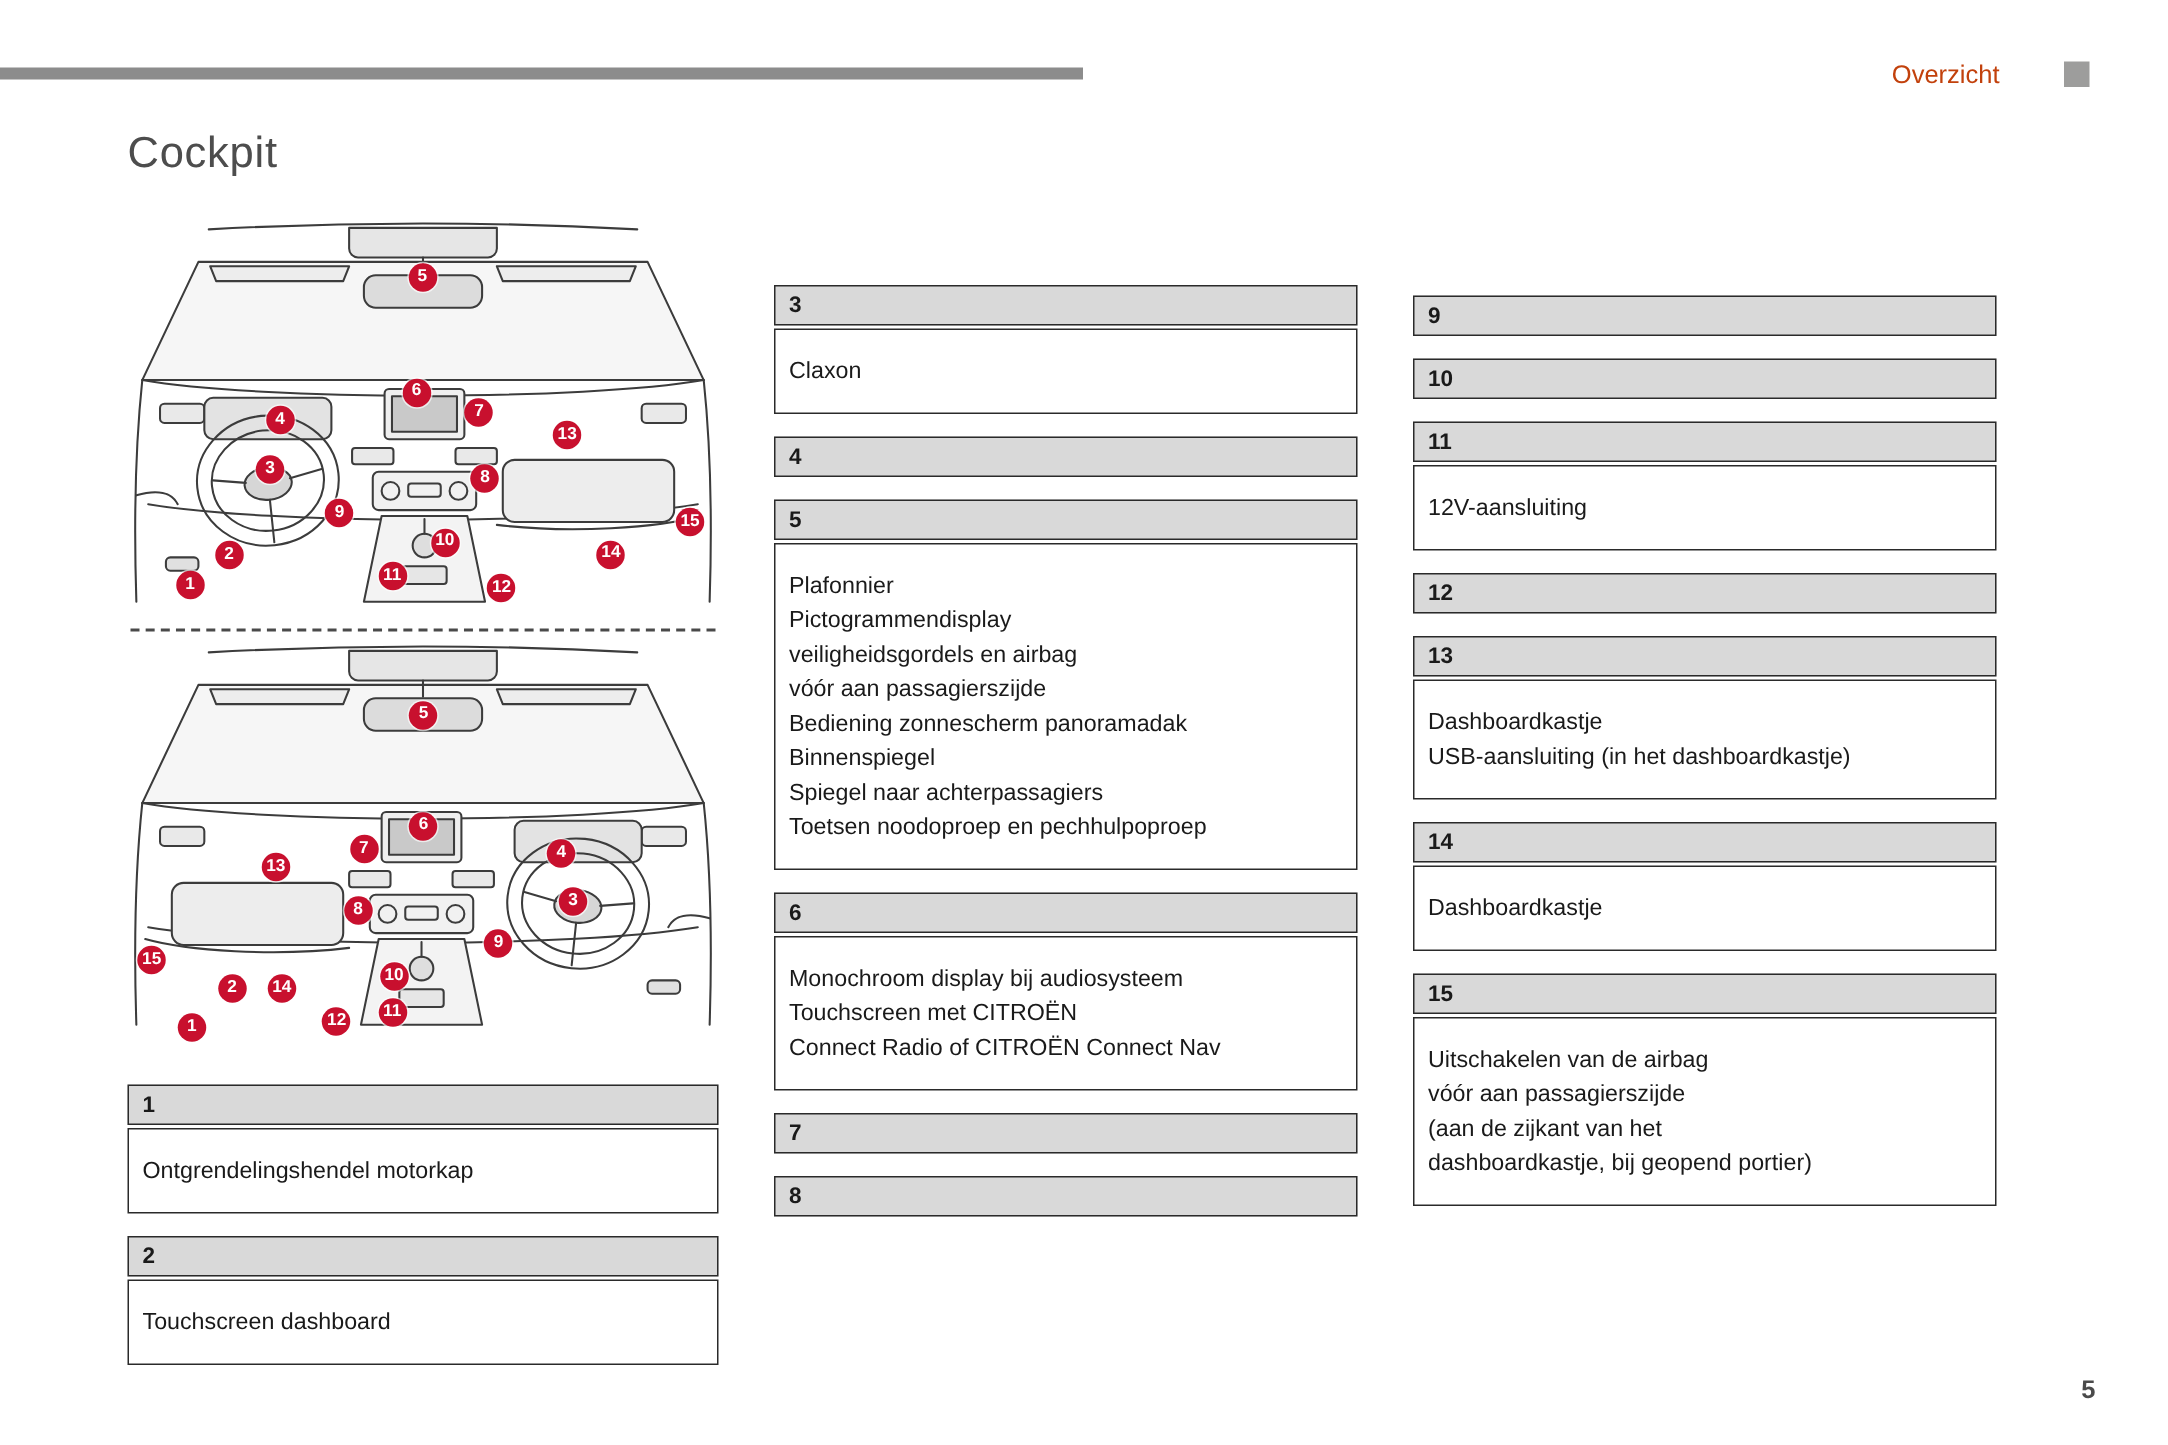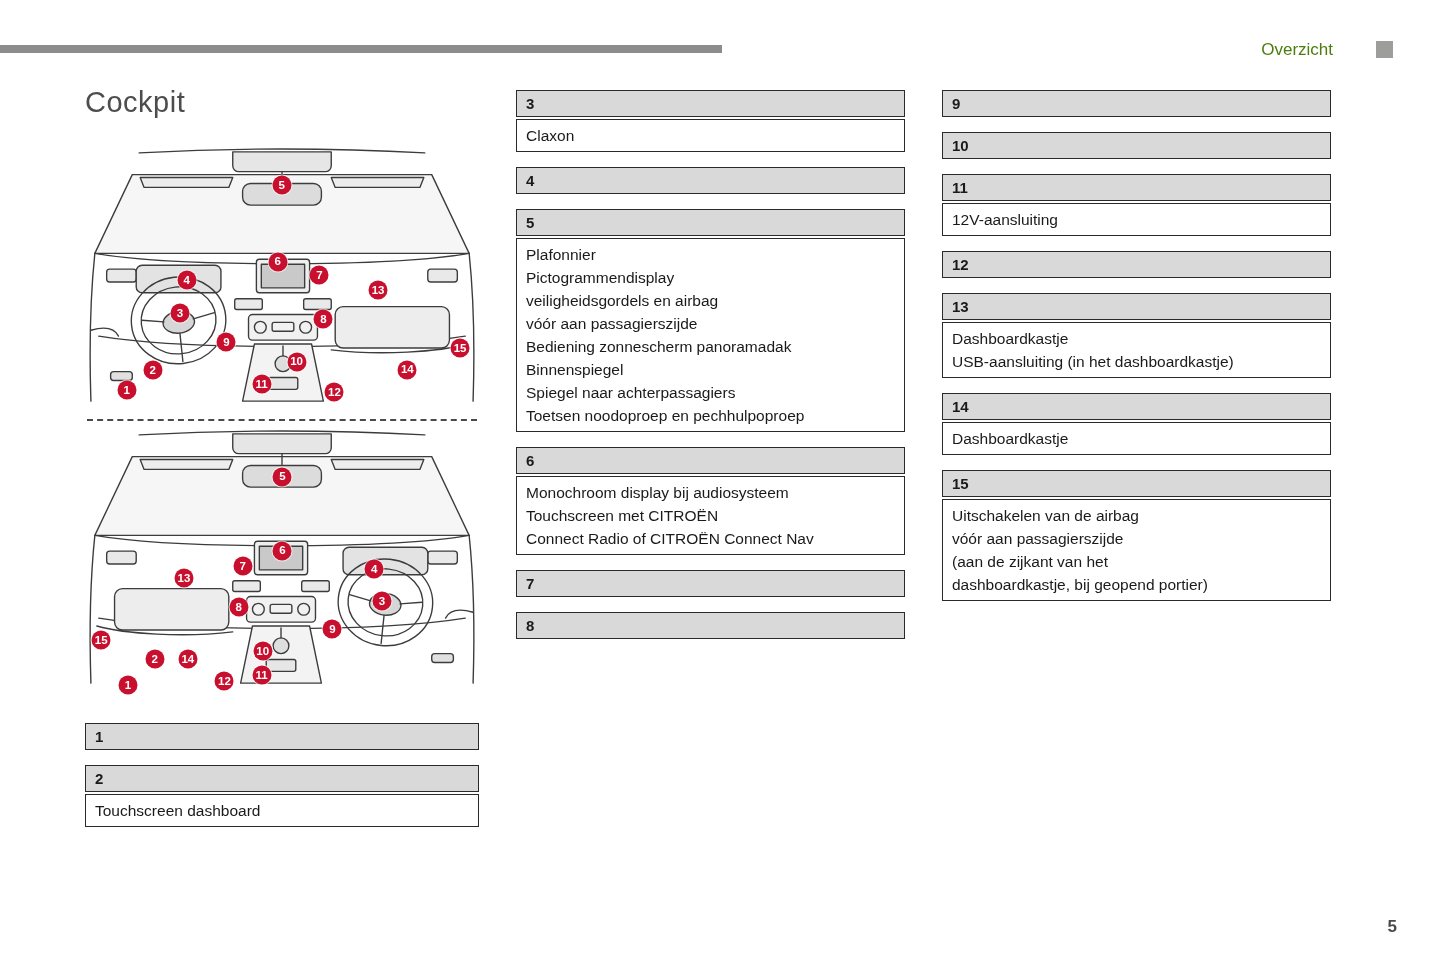--- a/index.html
+++ b/index.html
@@ -3,26 +3,26 @@
 <meta charset="utf-8">
 <style>
   html,body{margin:0;padding:0;}
   body{
     width:1445px;height:963px;position:relative;background:#ffffff;
     font-family:"Liberation Sans","DejaVu Sans",sans-serif;color:#1a1a1a;
     overflow:hidden;
   }
   
   .top-rule{position:absolute;left:0;top:45px;width:722px;height:8px;background:#8c8c8c;}
-  .header-label{position:absolute;top:40px;right:112px;font-size:17px;color:#4d7c0f;}
+  .header-label{position:absolute;top:40px;right:112px;font-size:17px;color:#c2410c;}
   .header-square{position:absolute;top:41px;right:52px;width:17px;height:17px;background:#9d9d9c;}
   .page-number{position:absolute;right:48px;bottom:26px;font-size:17px;font-weight:bold;color:#4a4a4a;}
 
   
-  .content{position:absolute;left:85px;top:86px;display:flex;gap:37px;}
+  .content{position:absolute;left:85px;top:86px;display:flex;gap:37px;align-items:center;}
   .col-left{width:394px;}
   .col-mid{width:389px;padding-top:4px;}
   .col-right{width:389px;padding-top:4px;}
 
   .page-title{font-size:29px;font-weight:400;color:#4d4d4d;margin:0 0 24px 0;letter-spacing:.5px;}
 
   
   .figure-wrap{width:394px;}
   .figure{position:relative;width:394px;height:272px;}
   .figure svg.sketch{width:100%;height:100%;display:block;}
@@ -39,21 +39,21 @@
 
   
   .item-block{margin-bottom:15px;}
   .items-left-offset{margin-top:26px;}
   .item-header{
     background:#d9d9d9;border:1px solid #2a2a2a;
     font-weight:bold;font-size:15px;padding:4px 9px;
   }
   .item-body{
     border:1px solid #2a2a2a;margin-top:2px;
-    padding:4px 9px;font-size:15.5px;line-height:23px;
+    padding:16px 9px;font-size:15.5px;line-height:23px;
     white-space:pre-line;background:#fff;
   }
   .hidden-defs{position:absolute;width:0;height:0;overflow:hidden;}
 </style>
 </head>
 <body>
 
 <svg class="hidden-defs" aria-hidden="true">
   <defs>
     <g id="dash-sketch" stroke="#3c3c3c" stroke-width="1.4" fill="none" stroke-linecap="round" stroke-linejoin="round">
@@ -147,20 +147,21 @@
           <div class="callout" style="left: 17.7%; top: 86.1%; background: rgb(200, 16, 46);">2</div>
           <div class="callout" style="left: 26.1%; top: 86.1%; background: rgb(200, 16, 46);">14</div>
           <div class="callout" style="left: 44.8%; top: 91.9%; background: rgb(200, 16, 46);">11</div>
           <div class="callout" style="left: 35.4%; top: 94.1%; background: rgb(200, 16, 46);">12</div>
           <div class="callout" style="left: 10.9%; top: 95.6%; background: rgb(200, 16, 46);">1</div>
         </div>
     </div>
 
     <section class="item-block items-left-offset">
       <div class="item-header">1</div>
+      <div class="item-body">Ontgrendelingshendel motorkap</div>
     </section>
     <section class="item-block">
       <div class="item-header">2</div>
       <div class="item-body">Touchscreen dashboard</div>
     </section>
   </div>
 
   <div class="col-mid">
     <section class="item-block">
       <div class="item-header">3</div>

